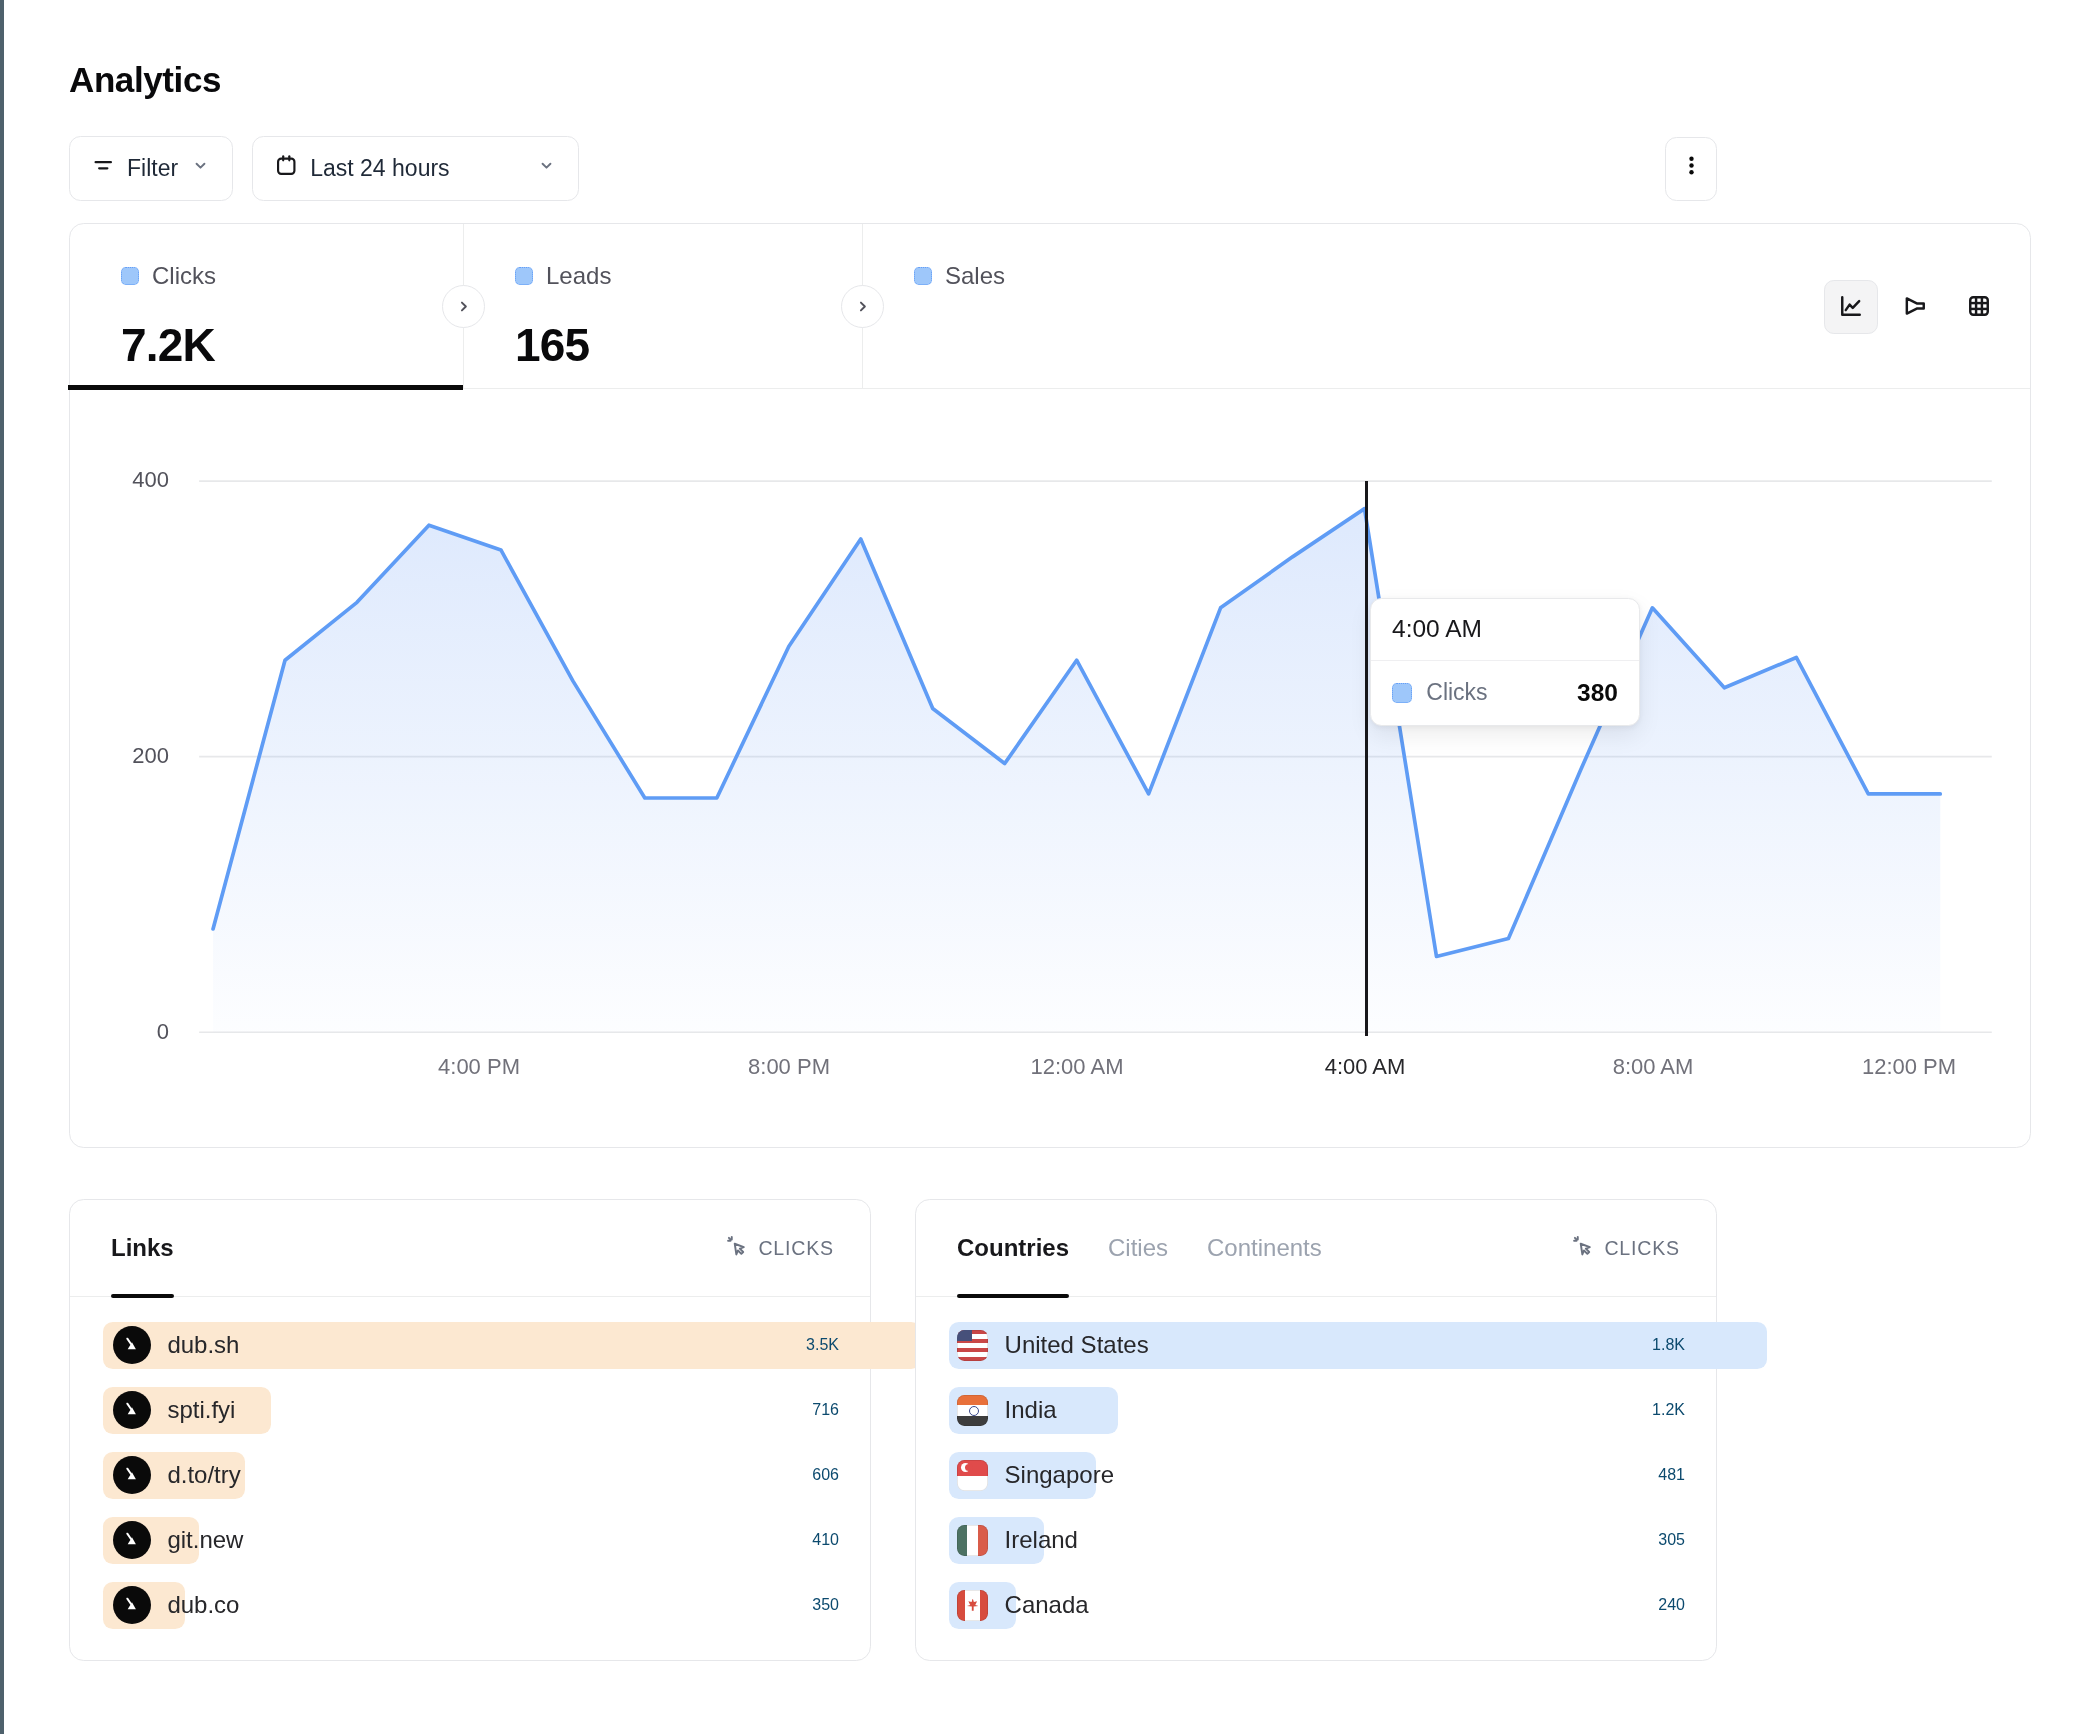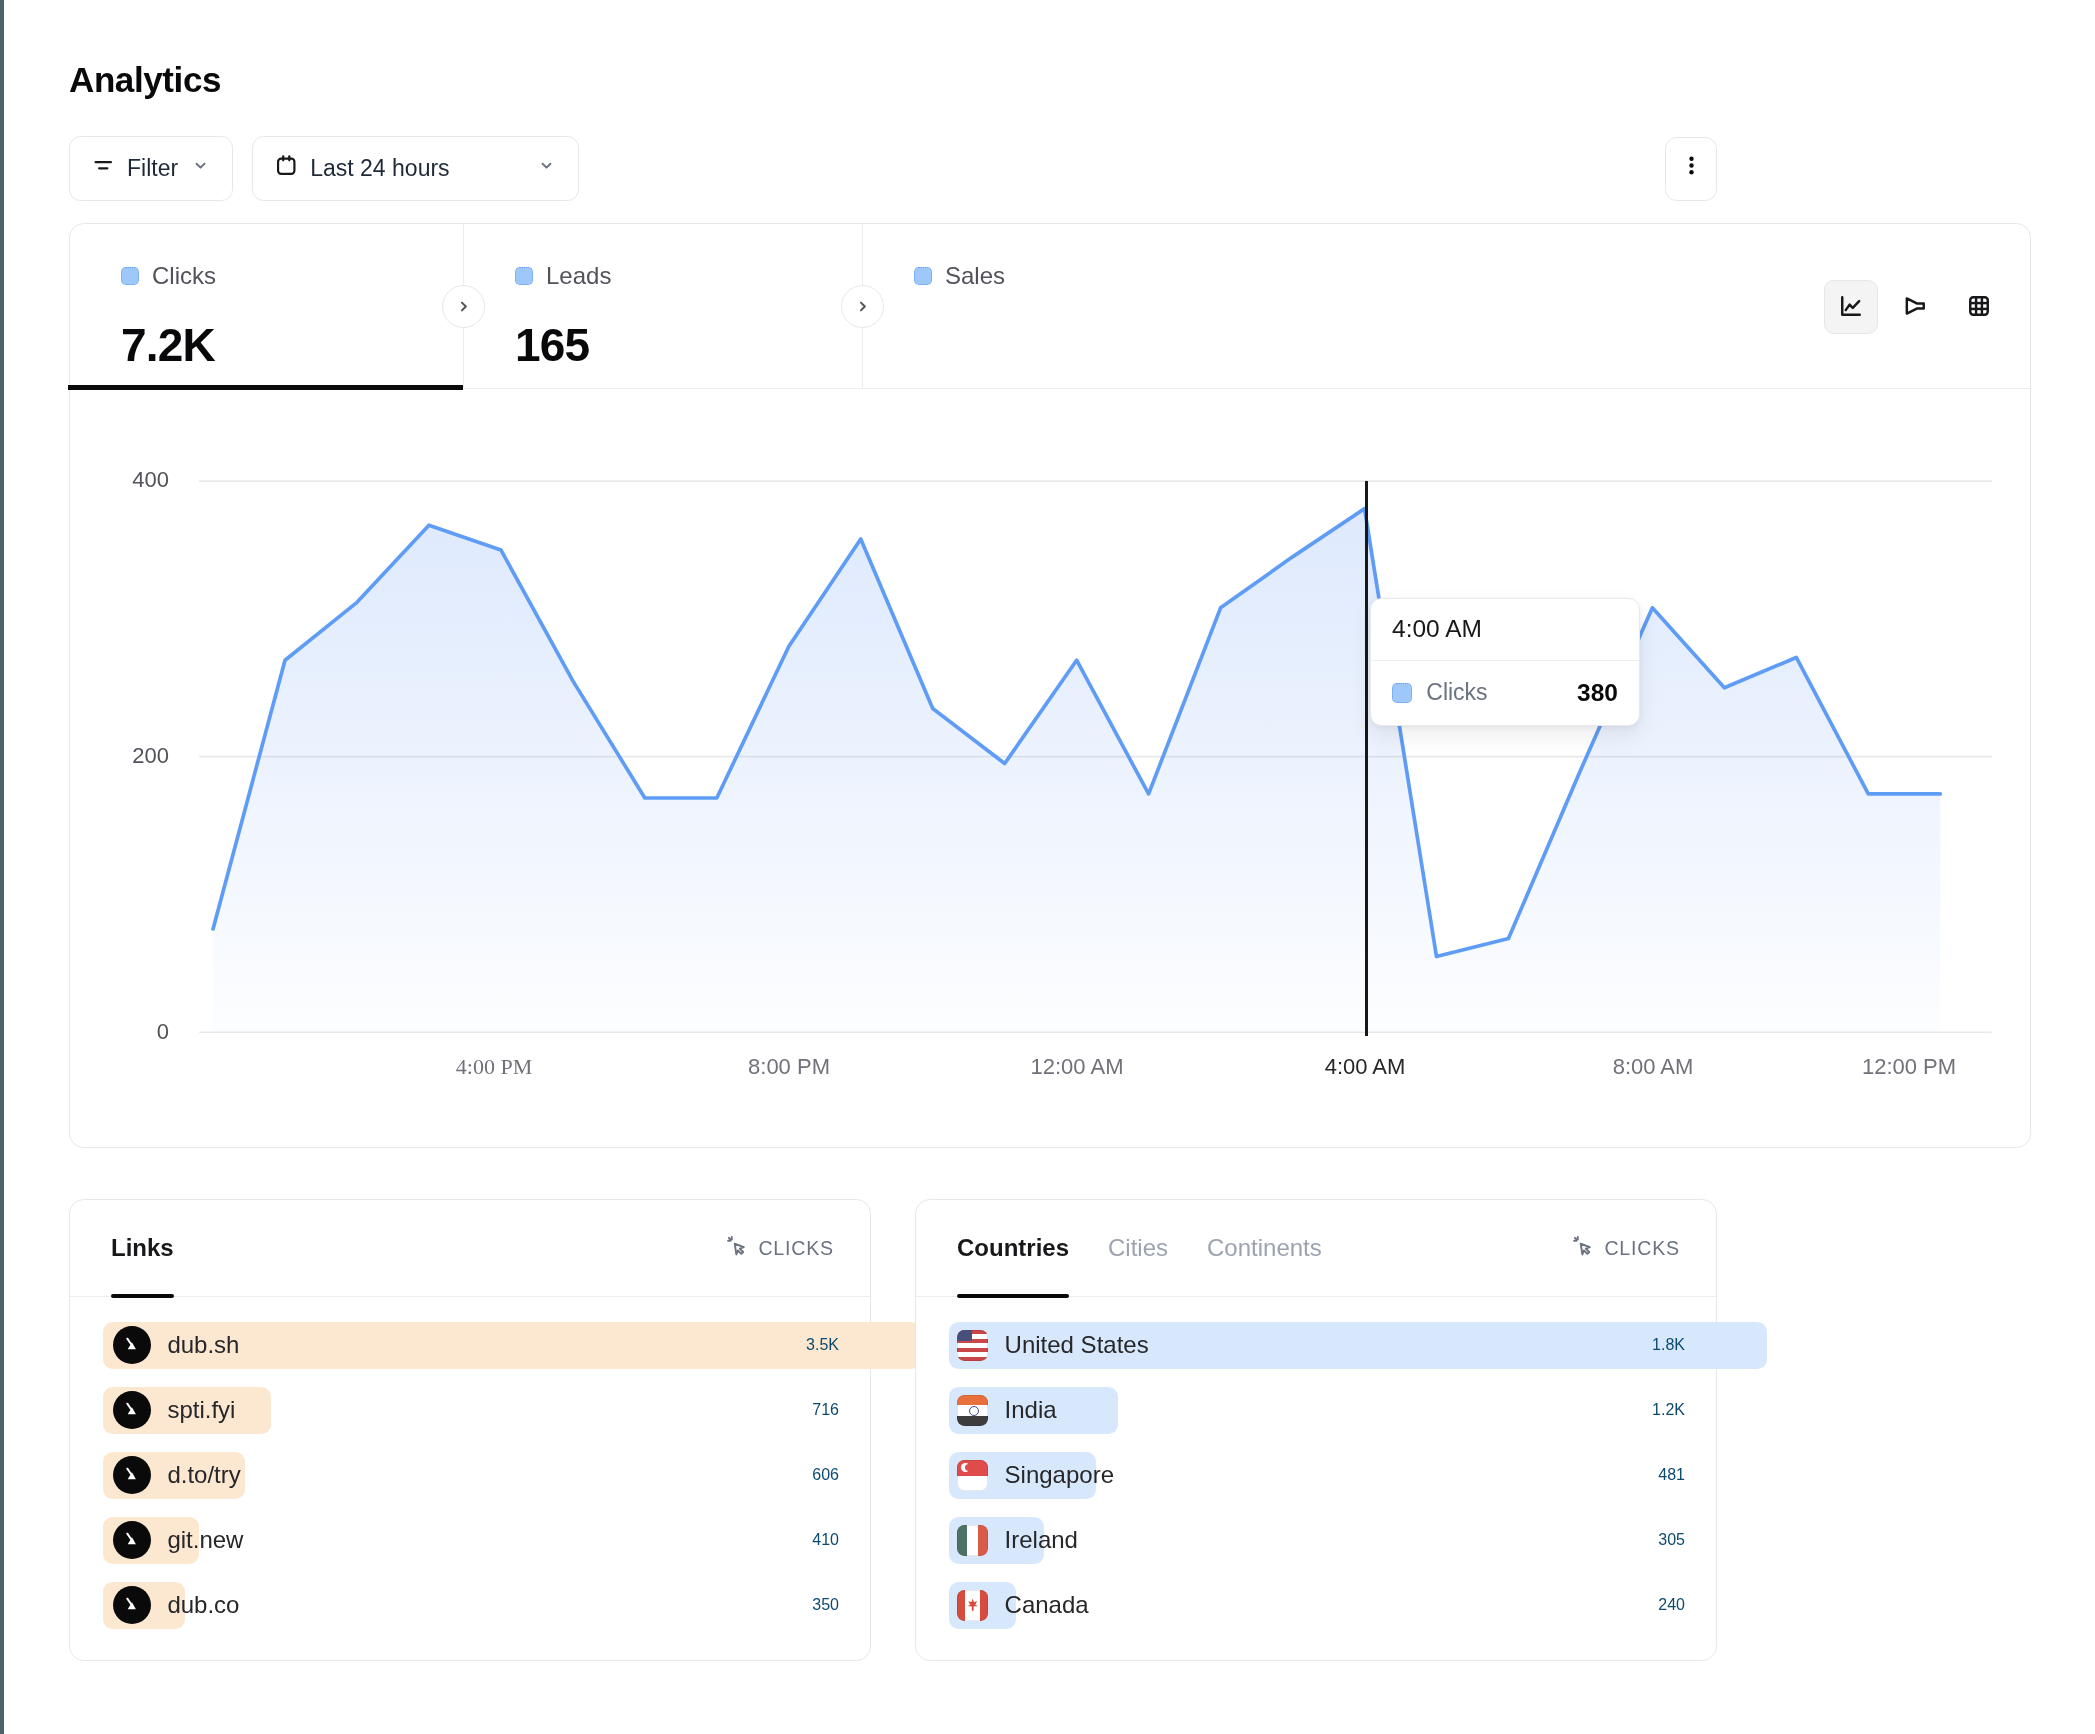--- a/index.html
+++ b/index.html
@@ -239,21 +239,21 @@
       <div class="tooltip">
         <div class="tooltip-time">4:00 AM</div>
         <div class="tooltip-row">
           <span class="legend-sq"></span>
           <span class="tooltip-series">Clicks</span>
           <span class="tooltip-value">380</span>
         </div>
       </div>
 
       <div id="x-labels">
-          <span class="x-label" style="left: 424px; font-family: Liberation Serif, serif;">4:00 PM</span>
+          <span class="x-label" style="left: 409px;">4:00 PM</span>
           <span class="x-label" style="left: 719px;">8:00 PM</span>
           <span class="x-label" style="left: 1007px;">12:00 AM</span>
           <span class="x-label current" style="left: 1295px;">4:00 AM</span>
           <span class="x-label" style="left: 1583px;">8:00 AM</span>
           <span class="x-label" style="left: 1839px;">12:00 PM</span>
         </div>
     </div>
   </div>
 
   <div class="panels">

